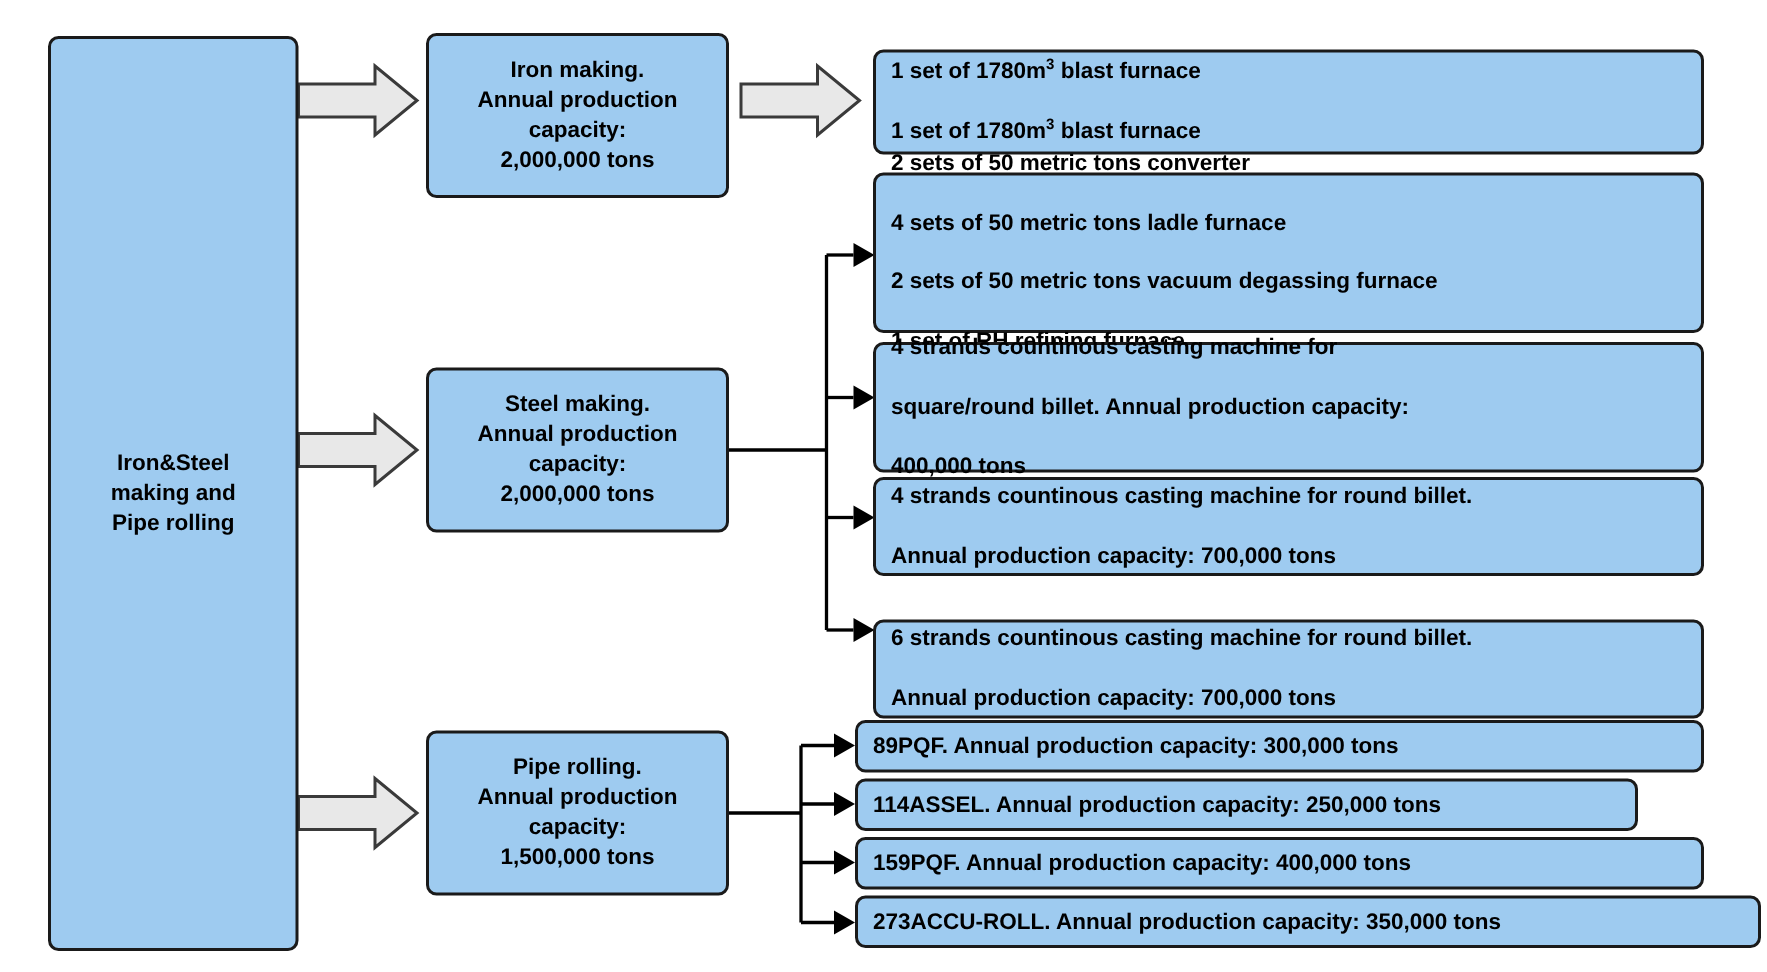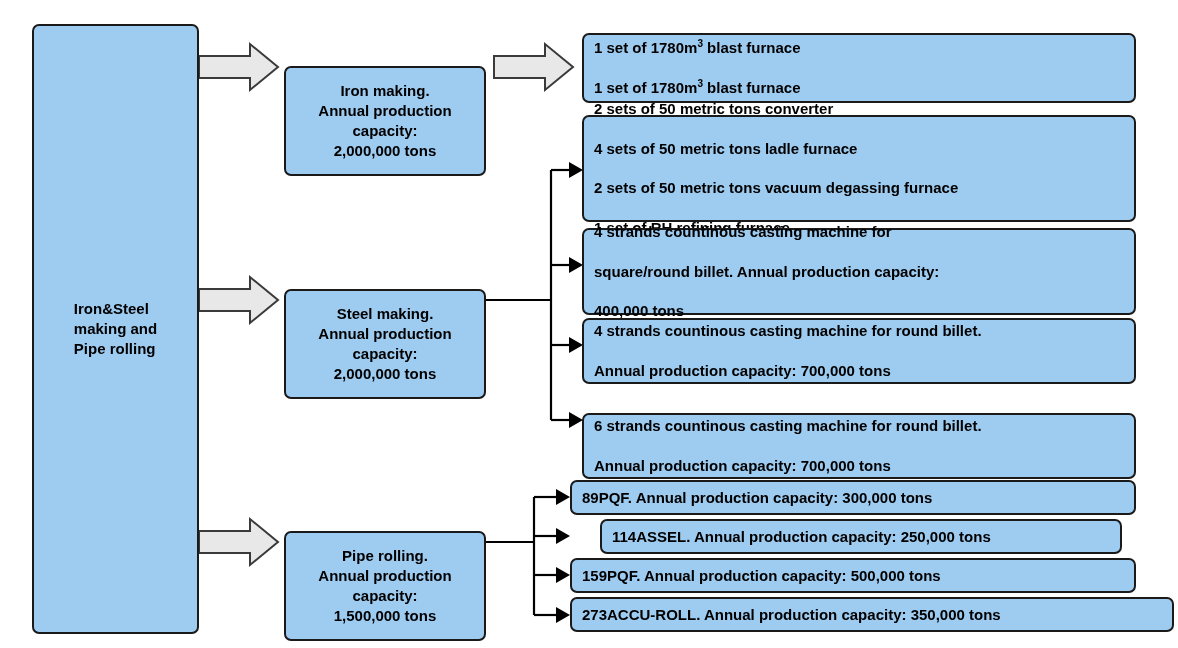--- a/index.html
+++ b/index.html
@@ -29,39 +29,39 @@
     font-size: 15px;
     line-height: 1.32;
     display: flex;
     align-items: center;
     padding: 6px 10px;
     white-space: pre-line;
   }
   .node.center {
     justify-content: center;
     text-align: center;
-    margin-top: 44px;
   }
   .node.left {
     justify-content: flex-start;
     text-align: left;
   }
   .root {
     position: absolute;
     box-sizing: border-box;
     background: #9ecbf0;
     border: 2px solid #1a1a1a;
     border-radius: 7px;
     color: #000;
     font-weight: bold;
     font-size: 15px;
     line-height: 1.35;
     display: flex;
     align-items: center;
     justify-content: center;
+    text-align: center;
     white-space: pre-line;
   }
   svg.links {
     position: absolute;
     left: 0;
     top: 0;
     width: 1178px;
     height: 648px;
     pointer-events: none;
   }
@@ -177,25 +177,25 @@
     <div>
       <div>6 strands countinous casting machine for round billet.</div>
       <div>Annual production capacity: 700,000 tons</div>
     </div>
   </div>
 
   <div class="node left" style="left:570px; top:480px; width:566px; height:35px;">
     <span>89PQF. Annual production capacity: 300,000 tons</span>
   </div>
 
-  <div class="node left" style="left:600px; top:519px; width:522px; height:35px;">
+  <div class="node left" style="left:570px; top:519px; width:522px; height:35px;">
     <span>114ASSEL. Annual production capacity: 250,000 tons</span>
   </div>
 
   <div class="node left" style="left:570px; top:558px; width:566px; height:35px;">
-    <span>159PQF. Annual production capacity: 500,000 tons</span>
+    <span>159PQF. Annual production capacity: 400,000 tons</span>
   </div>
 
   <div class="node left" style="left:570px; top:597px; width:604px; height:35px;text-align:right;">
     <span>273ACCU-ROLL. Annual production capacity: 350,000 tons</span>
   </div>
 
 </div>
 
 </body></html>

